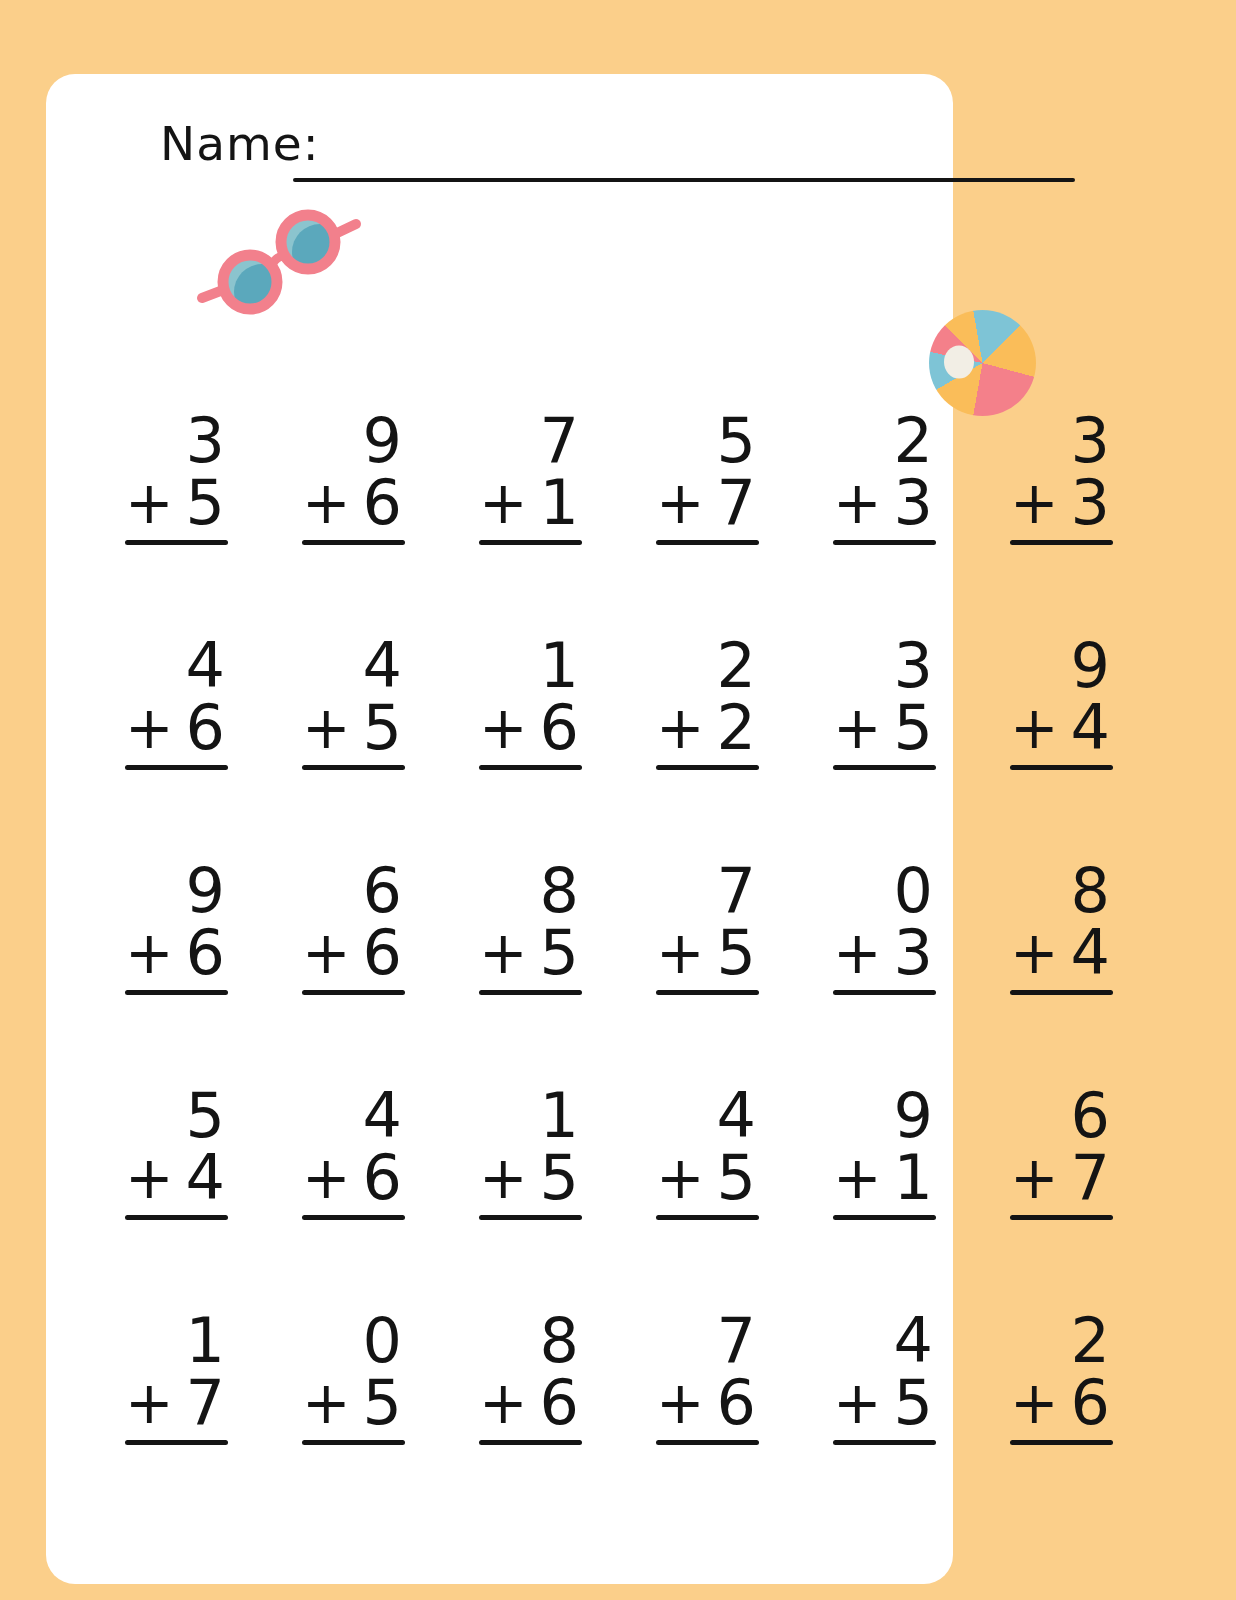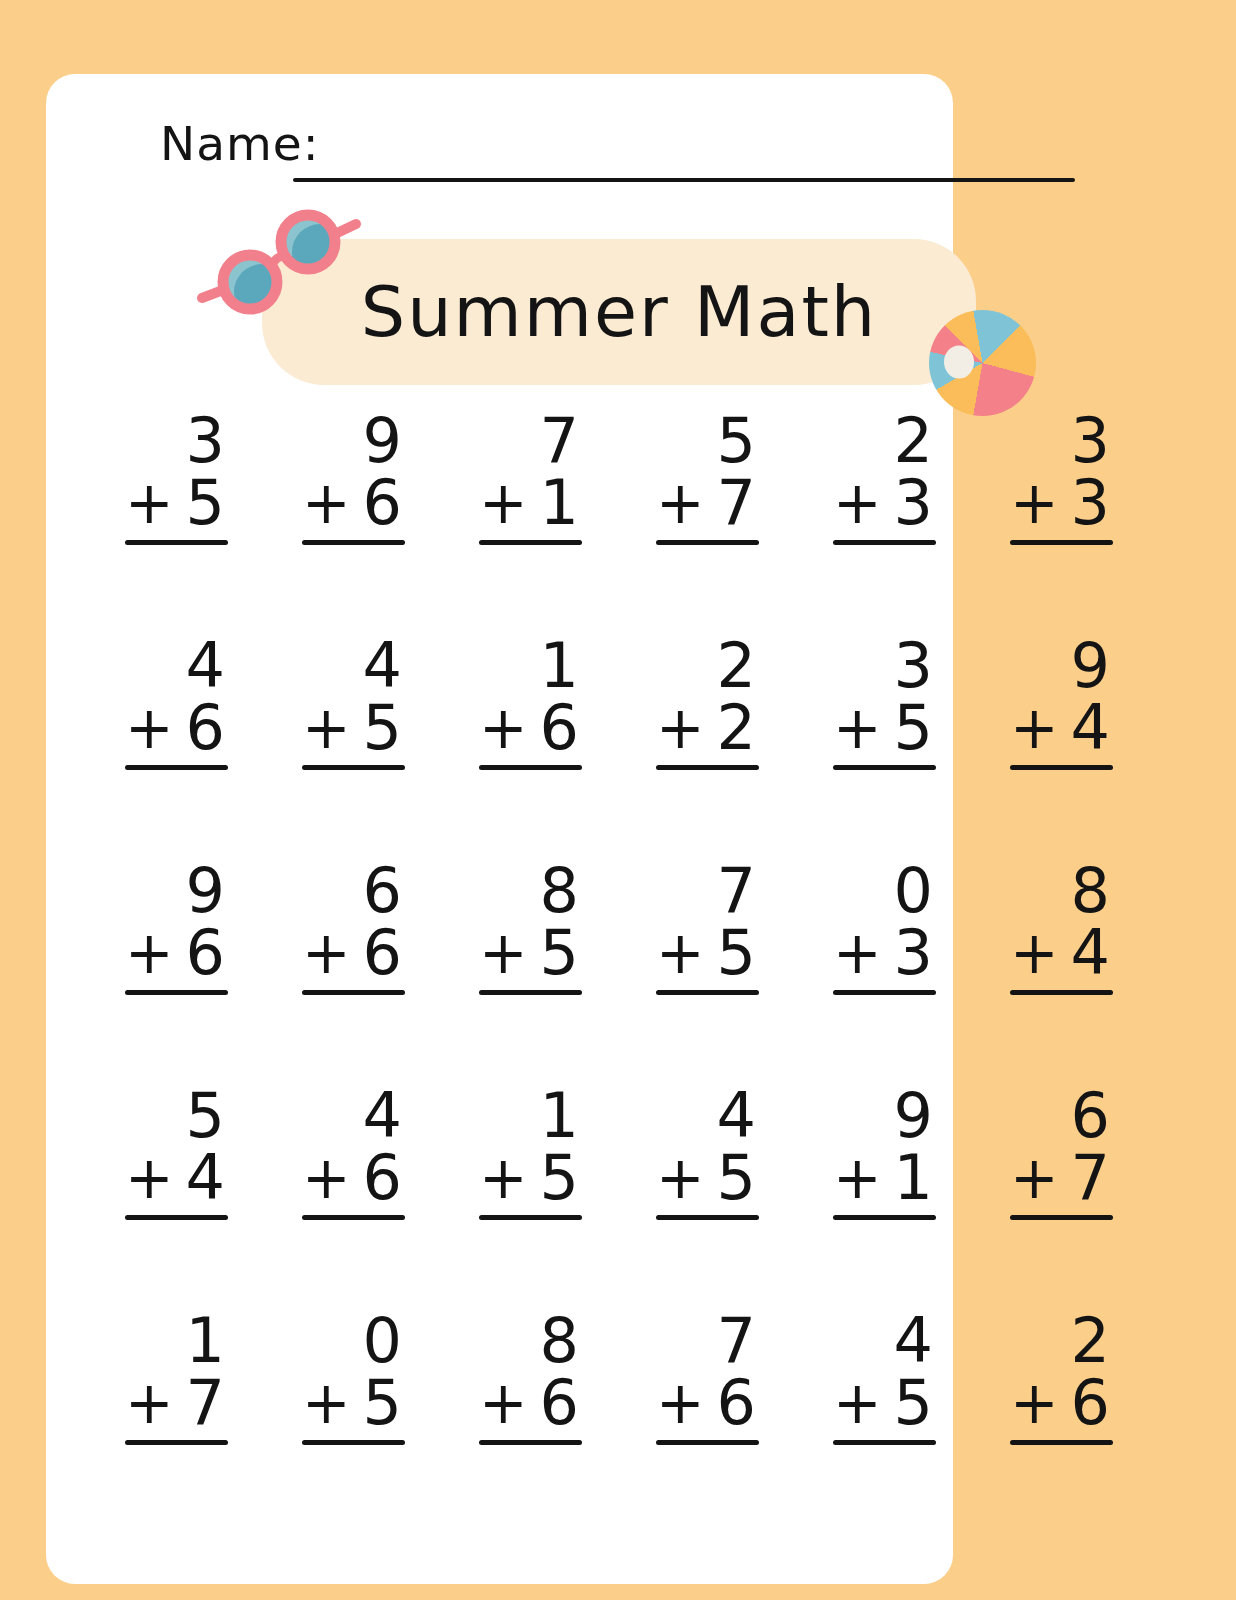--- a/index.html
+++ b/index.html
@@ -115,23 +115,20 @@
   }
 </style>
 </head>
 <body style="--frame: #FBCF8A; --page: #FFFFFF; --banner: #FAEBD2; --ink: #141414; --sunglasses_frame: #F2808C; --sunglasses_lens: #8BC4CE; --sunglasses_lens_shade: #5BA8BC; --ball_teal: #7EC4D6; --ball_yellow: #FABD59; --ball_pink: #F4808A; --ball_center: #F2EEE5;">
 
 <div class="page">
 
   <span class="name-label">Name:</span>
   <span class="name-line"></span>
 
-  <div class="banner">
-    <span class="title">Summer Math</span>
-  </div>
 
   <svg class="sunglasses" viewBox="0 0 205 140">
     <defs>
       <clipPath id="lensL">
           <circle cx="72" cy="88" r="27"></circle>
         </clipPath>
       <clipPath id="lensR">
           <circle cx="130" cy="48" r="27"></circle>
         </clipPath>
     </defs>

